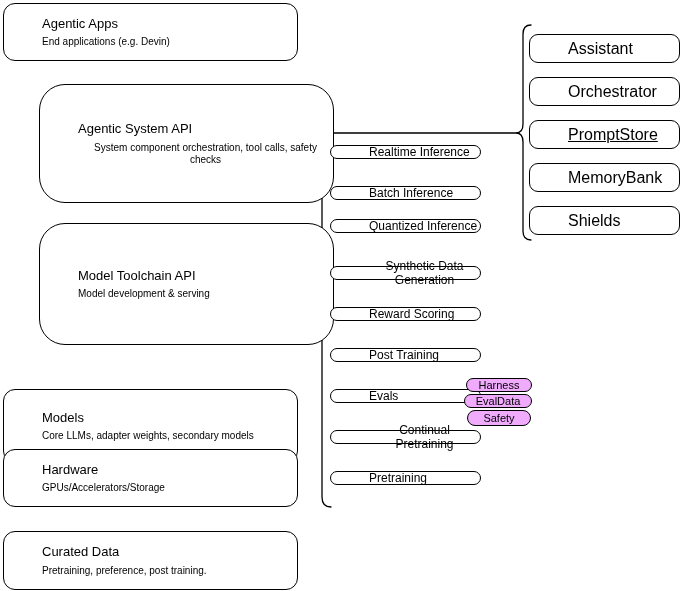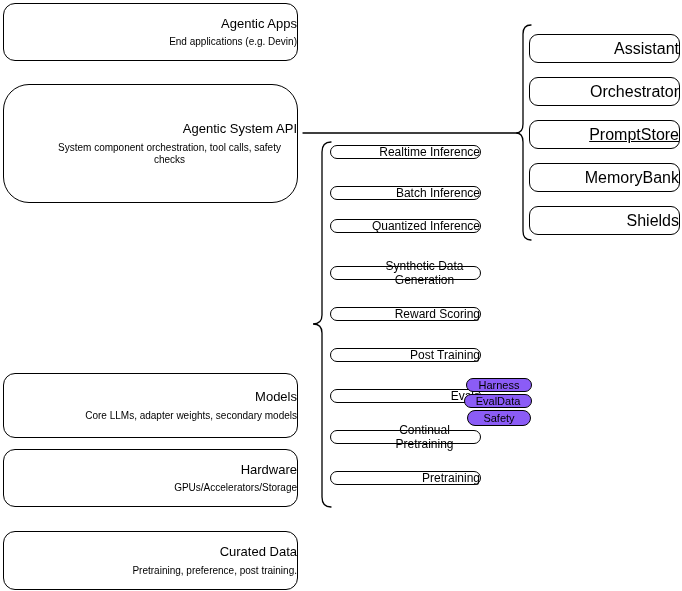--- a/index.html
+++ b/index.html
@@ -5,43 +5,43 @@
   html,body { margin:0; padding:0; background:#ffffff; }
   * { box-sizing:border-box; }
   .canvas {
     position:relative; width:682px; height:591px; background:#ffffff;
     font-family:"Liberation Sans", sans-serif; color:#000; overflow:hidden;
   }
   svg.connectors { position:absolute; left:0; top:0; width:682px; height:591px; pointer-events:none; }
 
   .node {
     position:absolute; background:#ffffff; border:1.3px solid #000;
-    display:flex; flex-direction:column; align-items:flex-end; justify-content:center;
+    display:flex; flex-direction:column; align-items:flex-start; justify-content:center;
     text-align:center;
     padding-left:38px;
   }
   .lbox { left:3px; width:295px; border-radius:12px; }
-  .lbox.big { border-radius:26px; }
+  .lbox.big { border-radius:26px;margin-left:36px; }
   .lbox .t { font-size:13px; line-height:1.25; }
   .lbox .s { font-size:10px; line-height:1.2; margin-top:4px; }
 
   .mbox { left:330px; width:151px; height:14px; border-radius:8px; font-size:12px; }
   .rbox { left:529px; width:151px; height:29px; border-radius:9px; font-size:16px; }
 
   .pill {
-    position:absolute; background:#8b5cf6; border:1.2px solid #000; border-radius:8px;
+    position:absolute; background:#f0abfc; border:1.2px solid #000; border-radius:8px;
     display:flex; align-items:center; justify-content:center;
     font-size:11px; line-height:1; z-index:5;
   }
 
   
   #ln-apps      { top:3px;   height:58px; }
   #ln-sysapi    { top:84px;  height:119px; }
   #ln-toolapi   { top:223px; height:122px; }
-  #ln-models    { top:373px; height:65px; }
+  #ln-models    { top:389px; height:74px; }
   #ln-hardware  { top:449px; height:58px; }
   #ln-curated   { top:531px; height:59px; }
 
   #mn-0 { top:145px; } #mn-1 { top:186px; } #mn-2 { top:219px; }
   #mn-3 { top:266px; } #mn-4 { top:307px; } #mn-5 { top:348px; }
   #mn-6 { top:389px; } #mn-7 { top:430px; } #mn-8 { top:471px; }
 
   #rn-0 { top:34px; } #rn-1 { top:77px; } #rn-2 { top:120px;text-decoration:underline; }
   #rn-3 { top:163px; } #rn-4 { top:206px; }
 
@@ -60,20 +60,24 @@
     <path d="M331,142 Q322,142 322,152 L322,315 Q322,324 313,324 Q322,324 322,333 L322,497 Q322,507 331,507" stroke="#000" stroke-width="1.3" fill="none" stroke-linecap="round"></path>
   </svg>
 
   <div class="node lbox" id="ln-apps">
     <div class="t">Agentic Apps</div>
     <div class="s">End applications (e.g. Devin)</div>
   </div>
   <div class="node lbox big" id="ln-sysapi">
     <div class="t">Agentic System API</div>
     <div class="s">System component orchestration, tool calls, safety checks</div>
+  </div>
+  <div class="node lbox big" id="ln-toolapi">
+    <div class="t">Model Toolchain API</div>
+    <div class="s">Model development &amp; serving</div>
   </div>
   <div class="node lbox" id="ln-models">
     <div class="t">Models</div>
     <div class="s">Core LLMs, adapter weights, secondary models</div>
   </div>
   <div class="node lbox" id="ln-hardware">
     <div class="t">Hardware</div>
     <div class="s">GPUs/Accelerators/Storage</div>
   </div>
   <div class="node lbox" id="ln-curated">

